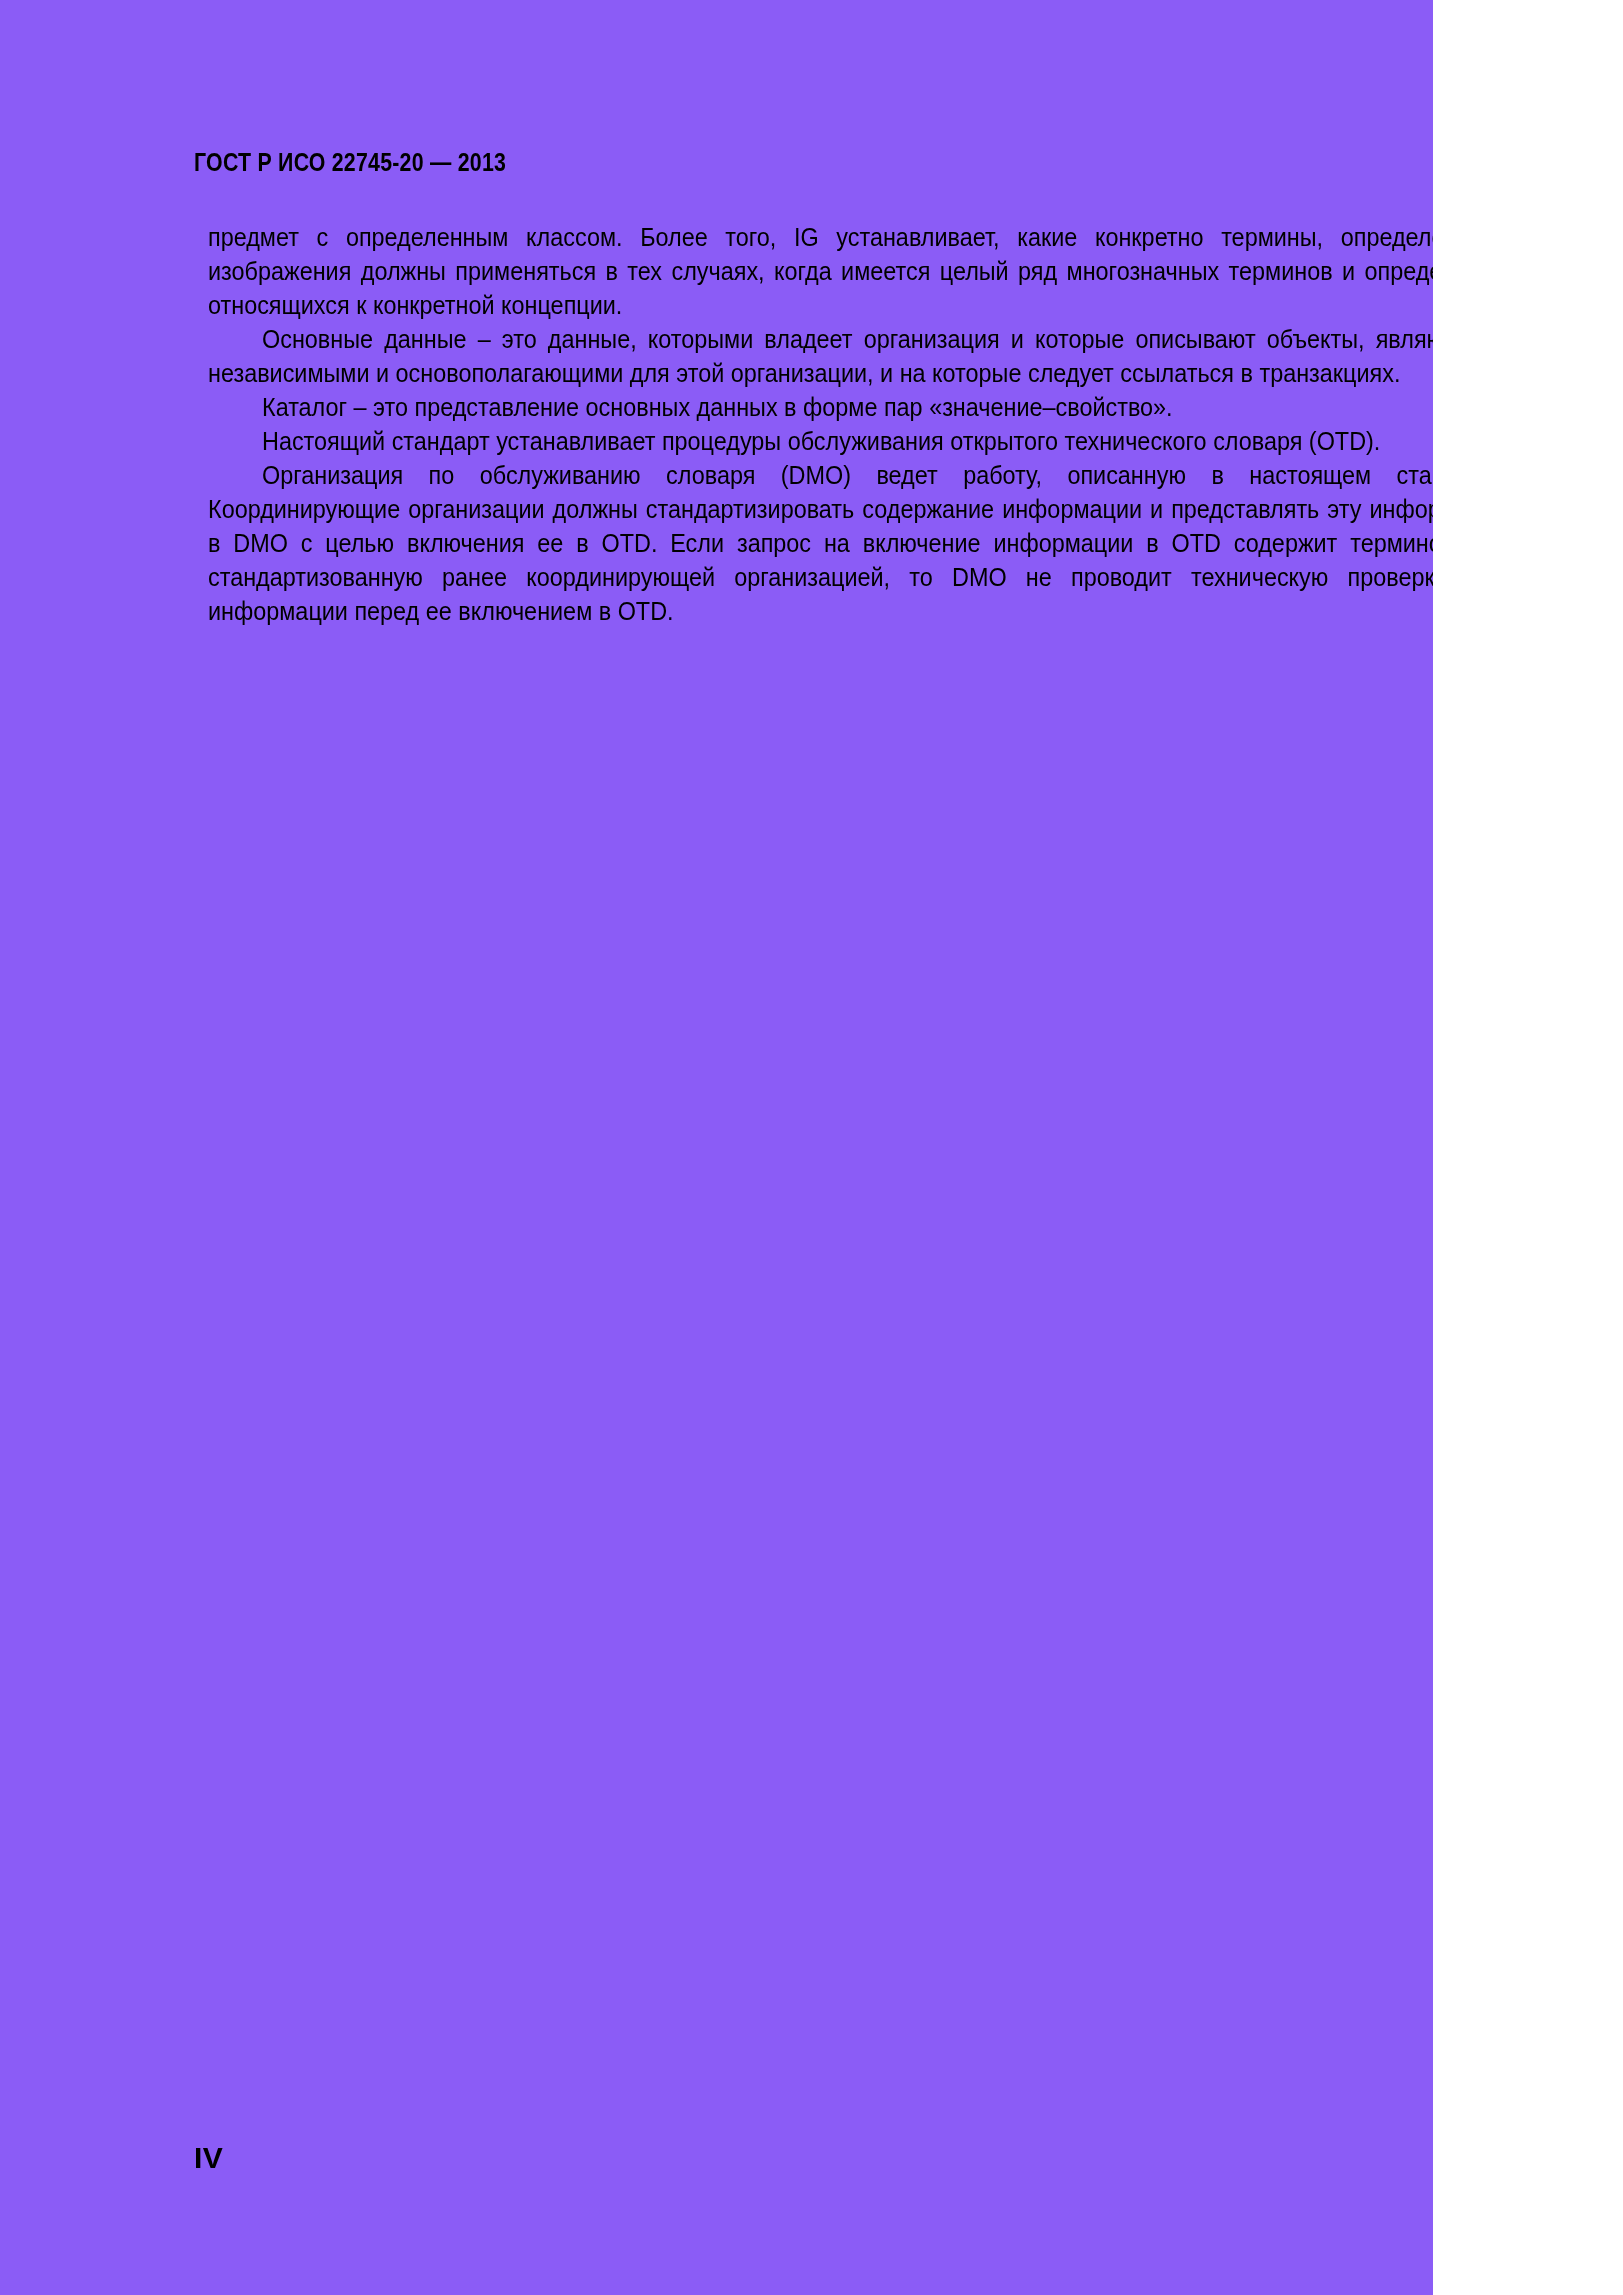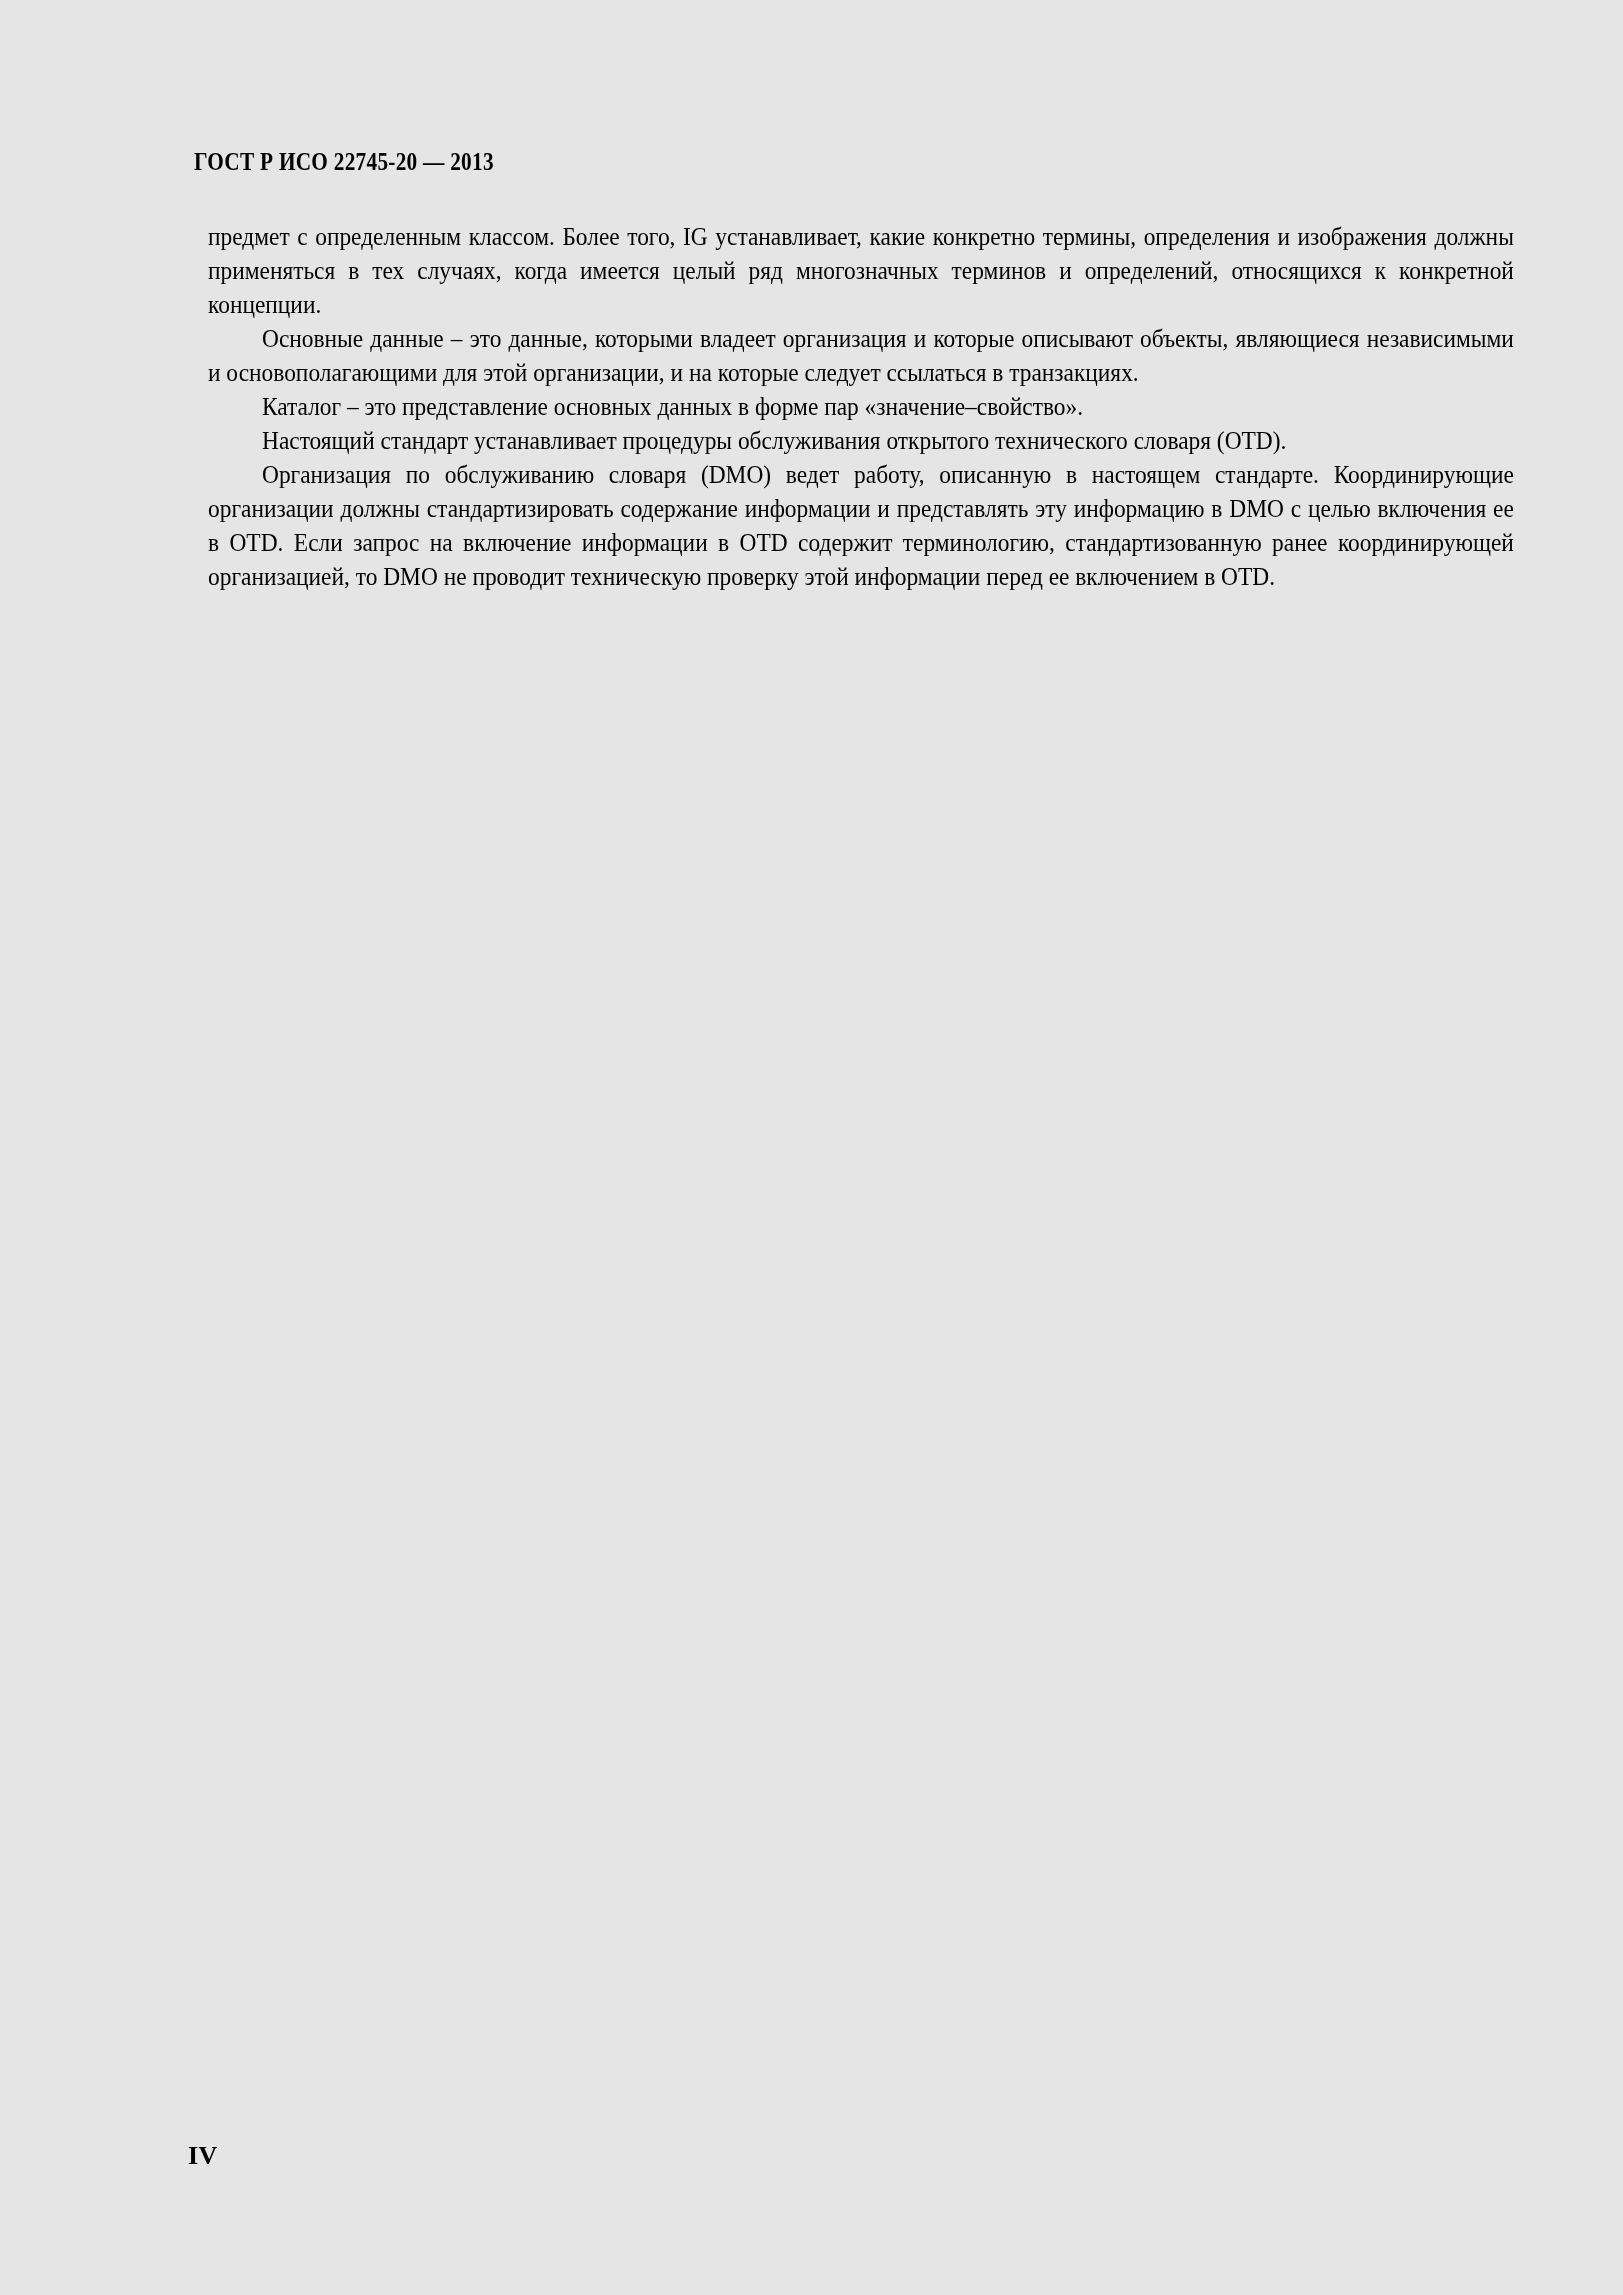--- a/index.html
+++ b/index.html
@@ -2,25 +2,25 @@
 <html style="font-size:10.5px"><head>
 <meta charset="utf-8">
 <style>
   html, body {
     margin: 0;
     padding: 0;
     background: #ffffff;
   }
   .page {
     position: relative;
-    width: 1623px;
+    width: 1433px;
     height: 2295px;
-    background: #e5e5e5;
+    background: #8b5cf6;
     overflow: hidden;
-    font-family: Liberation Serif, serif;
+    font-family: Liberation Sans, sans-serif;
     color: #000000;
   }
 
   
   .doc-header {
     position: absolute;
     left: 194px;
     top: 147px;
     font-size: 26px;
     font-weight: bold;
@@ -50,23 +50,23 @@
     width: 111.1%;
     hyphens: manual;
   }
   .para.indented {
     text-indent: 60px;
   }
 
   
   .page-number {
     position: absolute;
-    left: 188px;
+    left: 194px;
     top: 2141px;
-    font-size: 26px;
+    font-size: 30px;
     font-weight: bold;
     letter-spacing: 0.3px;
   }
 </style>
 </head>
 <body>
 
 <div class="page">
 
   <div class="doc-header">ГОСТ Р ИСО 22745-20 — 2013</div>

